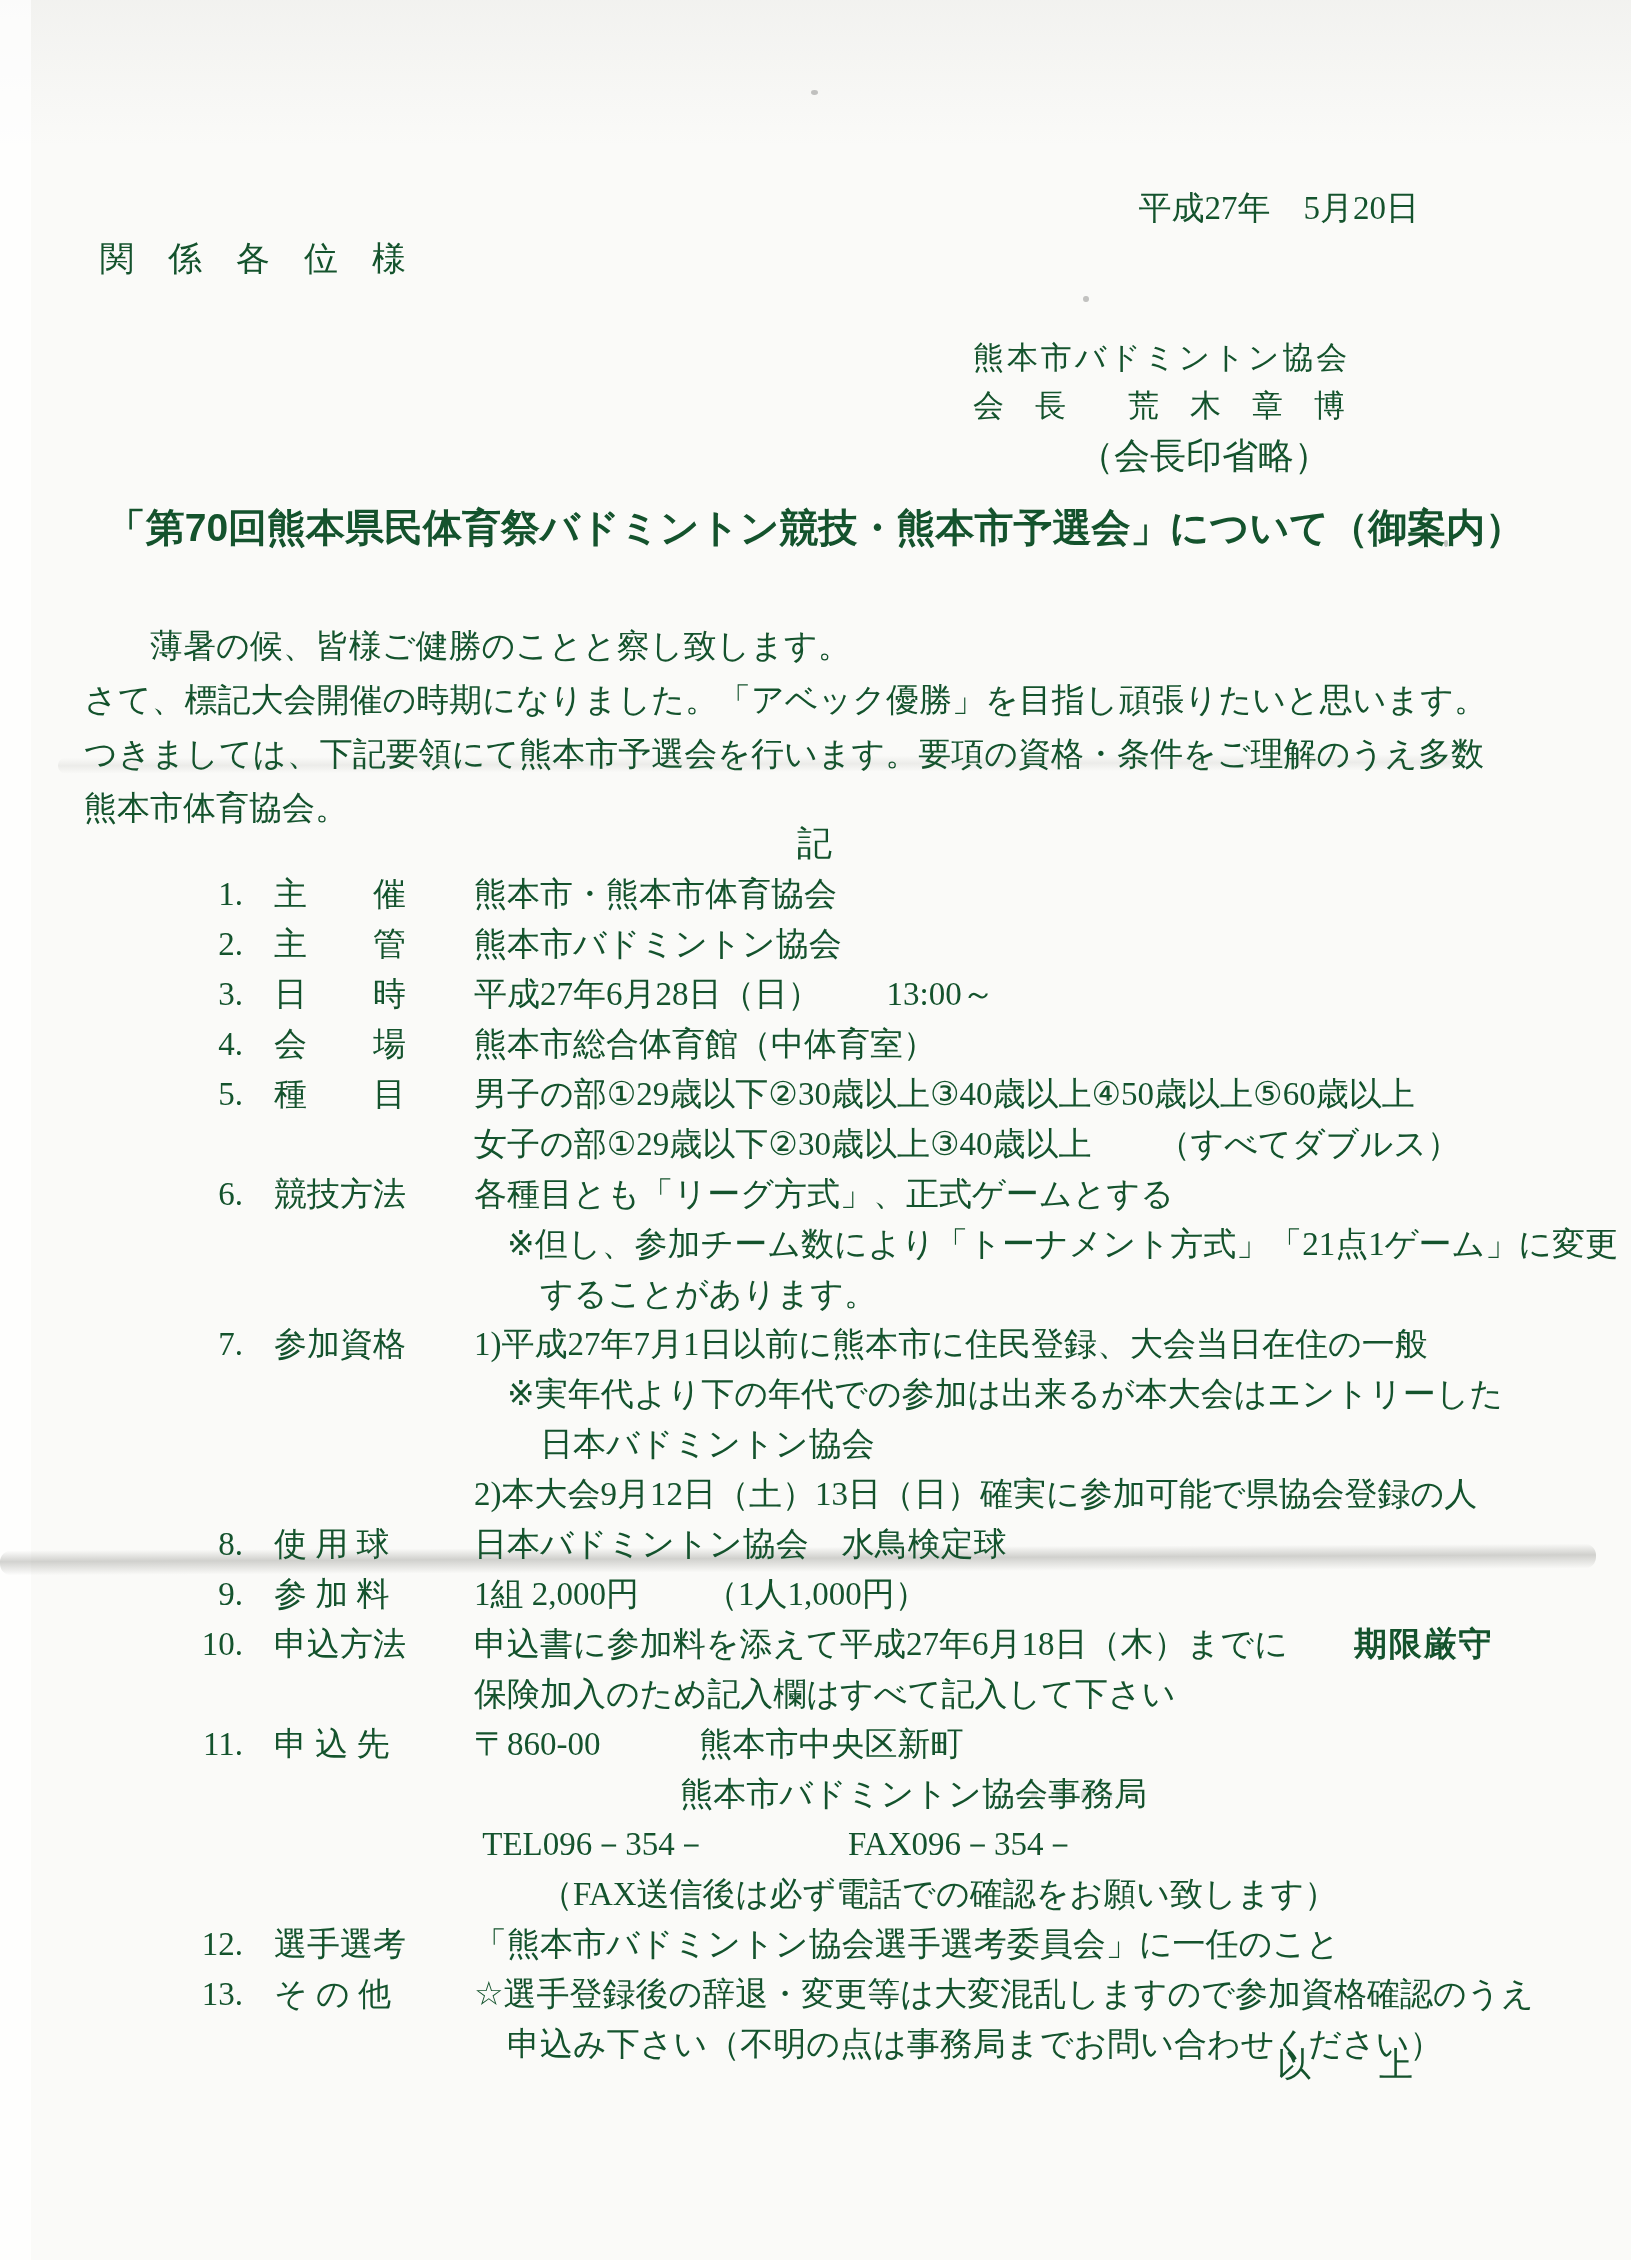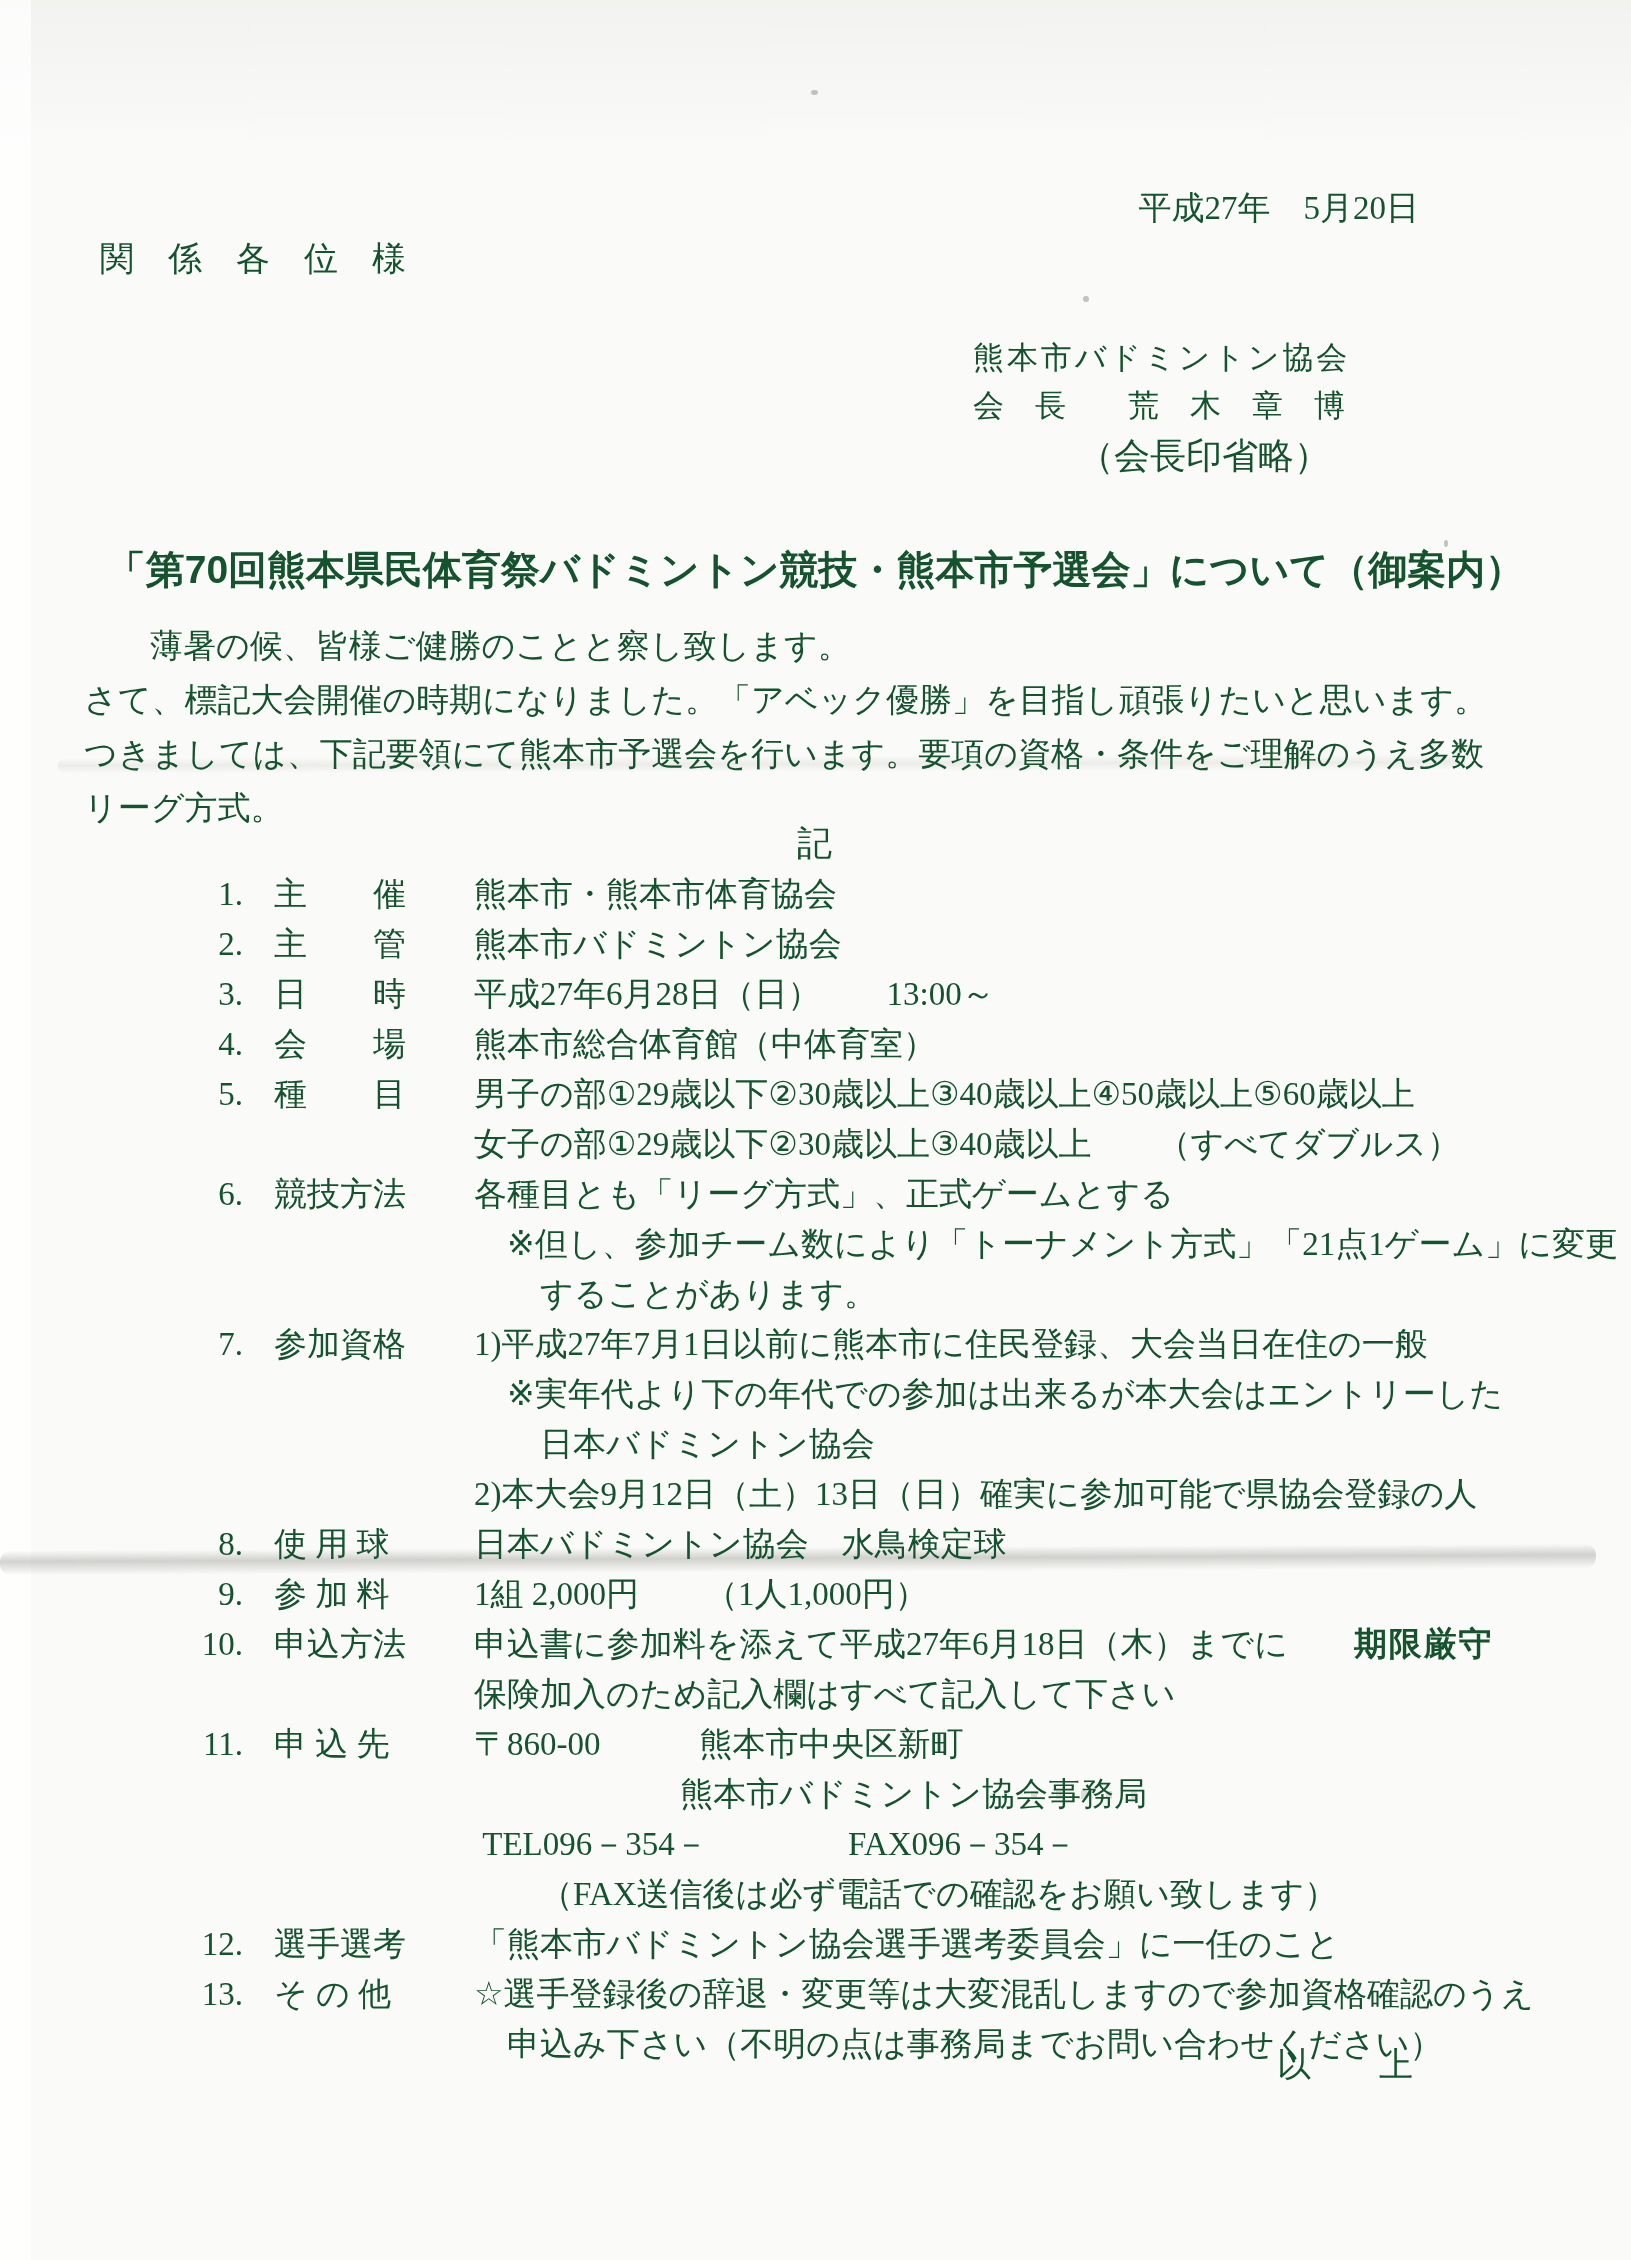--- a/index.html
+++ b/index.html
@@ -28,21 +28,21 @@
   .speck.s3{left:1444px;top:540px;width:3.9px;height:6.8px;}
   .redaction-dots{position:absolute;top:1791px;left:1031px;width:124px;height:7.8px;opacity:0.18;
     background:repeating-linear-gradient(90deg,#555 0 5.8px,transparent 5.8px 25px);}
 
   .date{position:absolute;top:186px;right:212px;font-size:33px;white-space:pre;}
   .recipient{position:absolute;top:236px;left:100px;font-size:34px;white-space:pre;}
   .sender{position:absolute;top:334px;left:973px;font-size:31px;line-height:48px;}
   .sender div{white-space:pre;}
   .sender .org{letter-spacing:2.9px;}
   .sender .seal{font-size:36px;padding-left:105px;padding-top:1.9px;}
-  .doc-title{position:absolute;top:543px;left:0;width:100%;text-align:center;
+  .doc-title{position:absolute;top:501px;left:0;width:100%;text-align:center;
     font-family:"Liberation Sans","DejaVu Sans",sans-serif;font-weight:700;font-size:39px;}
   .body-par{position:absolute;top:619px;left:84px;width:1465px;font-size:33px;line-height:54px;}
   .body-par div{white-space:pre-wrap;}
   .kigou{position:absolute;top:820px;left:0;width:100%;text-align:center;font-size:35px;letter-spacing:1.9px;}
   .items{position:absolute;top:869px;left:0;width:1631px;font-size:33px;}
   .row{display:flex;align-items:flex-start;}
   .num{width:243px;text-align:right;line-height:50px;white-space:pre;flex:0 0 auto;}
   .label{width:146px;margin-left:31px;line-height:50px;white-space:pre;flex:0 0 auto;}
   .content{margin-left:54px;flex:1 1 auto;min-width:0;}
   .cline{line-height:50px;white-space:pre-wrap;}
@@ -72,21 +72,21 @@
     <div class="head">会　長　　荒　木　章　博</div>
     <div class="seal">（会長印省略）</div>
   </div>
 
   <div class="doc-title">「第70回熊本県民体育祭バドミントン競技・熊本市予選会」について（御案内）</div>
 
   <div class="body-par">
     <div>　　薄暑の候、皆様ご健勝のことと察し致します。</div>
     <div>さて、標記大会開催の時期になりました。「アベック優勝」を目指し頑張りたいと思います。</div>
     <div>つきましては、下記要領にて熊本市予選会を行います。要項の資格・条件をご理解のうえ多数</div>
-    <div>リーグ方式。</div>
+    <div>熊本市体育協会。</div>
   </div>
 
   <div class="kigou">記</div>
 
   <div class="items">
       <div class="row">
         <div class="num">1.</div>
         <div class="label">主　　催</div>
         <div class="content">
           <div class="cline">熊本市・熊本市体育協会</div>

